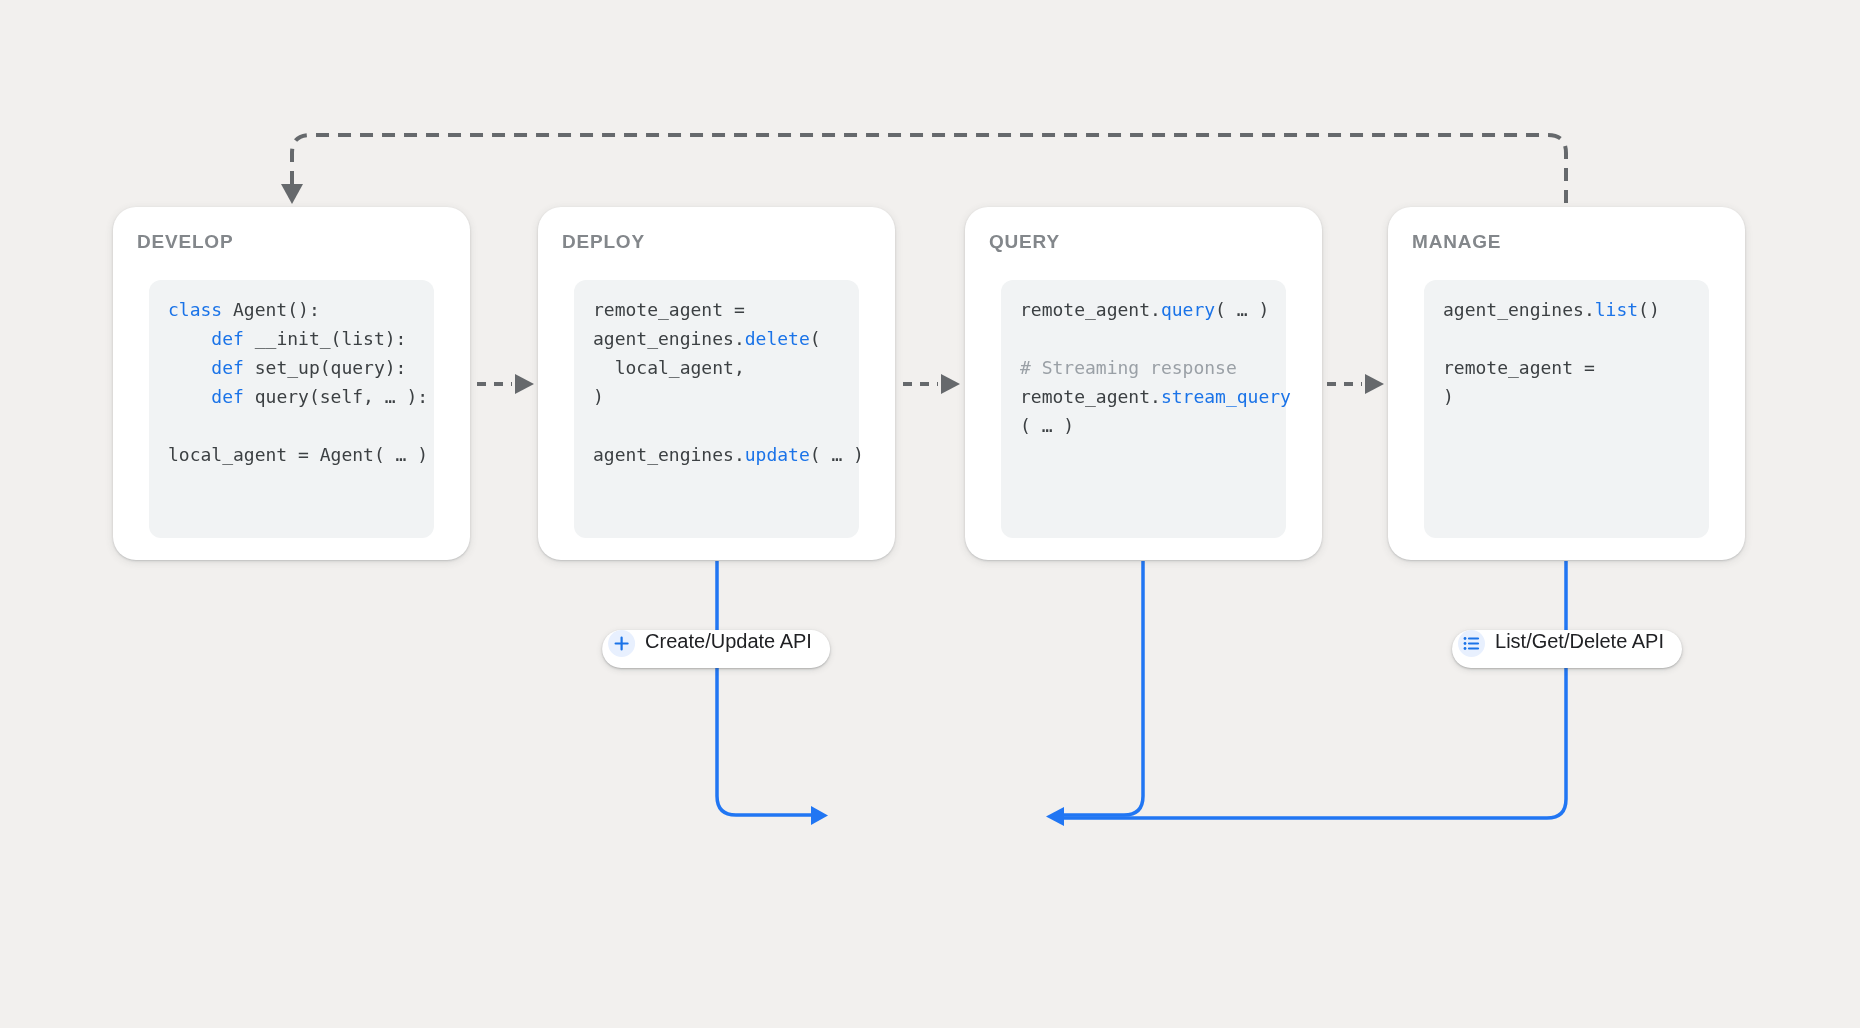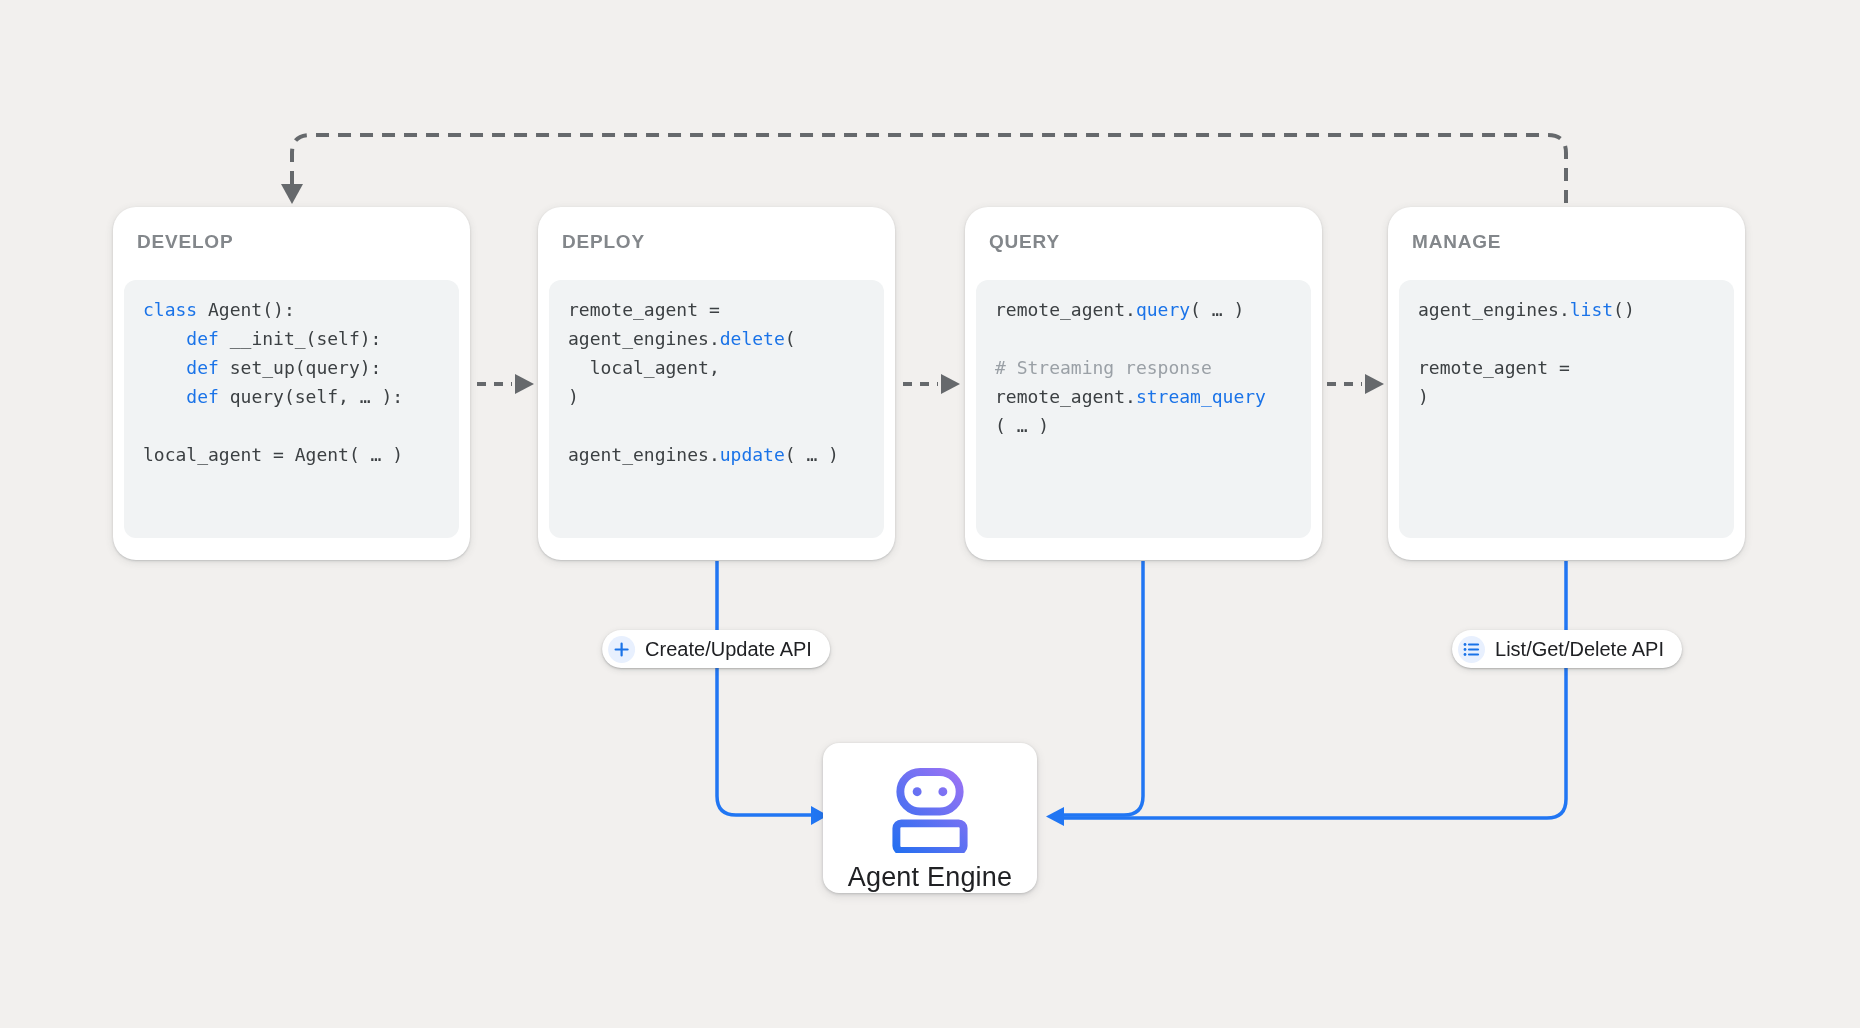--- a/index.html
+++ b/index.html
@@ -10,28 +10,28 @@
   .dash-loop{stroke:var(--gray-arrow);stroke-width:4;stroke-dasharray:13 9;fill:none;}
   .dash-step{stroke:var(--gray-arrow);stroke-width:4;stroke-dasharray:9 8;fill:none;}
   .gray-head{fill:var(--gray-arrow);}
   .blue-wire{stroke:var(--blue-line);stroke-width:3.5;fill:none;}
   .blue-head{fill:var(--blue-line);}
 
   .card{position:absolute;top:207px;width:357px;height:353px;background:var(--card);border-radius:23px;
         box-shadow:0 1px 2px rgba(60,64,67,.22),0 2px 8px rgba(60,64,67,.12);z-index:2;box-sizing:border-box;
         padding-top:24px;}
   .card-title{margin:0 24px 27px;font-size:19px;font-weight:700;letter-spacing:.8px;color:var(--heading);line-height:22px;}
-  .code{margin:0 11px;height:258px;background:var(--code-bg);border-radius:12px;padding:15px 19px;box-sizing:border-box;
+  .code{margin:0 36px;height:258px;background:var(--code-bg);border-radius:12px;padding:15px 19px;box-sizing:border-box;
         font-family:"DejaVu Sans Mono",monospace;font-size:18px;line-height:29px;color:var(--code-text);}
   .code-line{white-space:pre;}
   .kw{color:var(--keyword);}
   .comment{color:var(--comment);}
 
   .badge{position:absolute;top:630px;transform:translateX(-50%);height:38px;background:var(--card);border-radius:999px;
-         display:flex;align-items:center;gap:10px;padding:0 18px 0 6px;box-shadow:0 1px 2px rgba(60,64,67,.3),0 2px 6px rgba(60,64,67,.15);
+         display:flex;gap:10px;padding:0 18px 0 6px;box-shadow:0 1px 2px rgba(60,64,67,.3),0 2px 6px rgba(60,64,67,.15);
          z-index:3;}
   .badge-icon{width:27px;height:27px;border-radius:50%;background:var(--badge-icon-bg);display:flex;align-items:center;justify-content:center;flex:0 0 auto;}
   .badge-icon svg{display:block;}
   .badge-label{font-size:20px;color:var(--text-dark);font-weight:500;white-space:nowrap;}
   .b-stroke{stroke:var(--badge-icon);fill:none;stroke-width:2.2;stroke-linecap:round;stroke-linejoin:round;}
   .b-fill{fill:var(--badge-icon);}
 
   .engine{position:absolute;left:823px;top:743px;width:214px;height:150px;background:var(--card);border-radius:16px;
           box-shadow:0 1px 3px rgba(60,64,67,.25),0 3px 10px rgba(60,64,67,.13);z-index:3;
           display:flex;flex-direction:column;align-items:center;justify-content:flex-start;padding-top:23px;box-sizing:border-box;}
@@ -63,21 +63,21 @@
     <polygon class="blue-head" points="811,806 811,825 828,815.5"></polygon>
     <path class="blue-wire" d="M 1143 561 L 1143 796 Q 1143 815 1124 815 L 1064 815"></path>
     <path class="blue-wire" d="M 1566 561 L 1566 799 Q 1566 818 1547 818 L 1064 818"></path>
     <polygon class="blue-head" points="1064,807 1064,826 1046,816.5"></polygon>
   </svg>
 
   <div class="card" style="left:113px">
     <div class="card-title">DEVELOP</div>
     <div class="code">
         <div class="code-line"><span class="kw">class</span><span> Agent():</span></div>
-        <div class="code-line"><span>    </span><span class="kw">def</span><span> __init_(self):</span></div>
+        <div class="code-line"><span>    </span><span class="kw">def</span><span> __init_(list):</span></div>
         <div class="code-line"><span>    </span><span class="kw">def</span><span> set_up(query):</span></div>
         <div class="code-line"><span>    </span><span class="kw">def</span><span> query(self, … ):</span></div>
         <div class="code-line">&nbsp;</div>
         <div class="code-line"><span>local_agent = Agent( … )</span></div>
       </div>
   </div>
   <div class="card" style="left:538px">
     <div class="card-title">DEPLOY</div>
     <div class="code">
         <div class="code-line"><span>remote_agent =</span></div>
@@ -124,29 +124,14 @@
           <path class="b-stroke" d="M6 2.5 H15"></path>
         <circle class="b-fill" cx="2" cy="7.5" r="1.4"></circle>
           <path class="b-stroke" d="M6 7.5 H15"></path>
         <circle class="b-fill" cx="2" cy="12.5" r="1.4"></circle>
           <path class="b-stroke" d="M6 12.5 H15"></path>
       </svg>
     </span>
     <span class="badge-label">List/Get/Delete API</span>
   </div>
 
-  <div class="engine">
-    <svg class="robot" viewBox="0 0 80 88">
-      <defs>
-        <linearGradient id="robotGrad" gradientUnits="userSpaceOnUse" x1="0" y1="88" x2="80" y2="0">
-          <stop class="stop-blue" offset="0"></stop>
-          <stop class="stop-purple" offset="1"></stop>
-        </linearGradient>
-      </defs>
-      <rect class="outline" x="10" y="6" width="60" height="40" rx="20"></rect>
-      <circle class="eye" cx="27" cy="26" r="4.5"></circle>
-      <circle class="eye" cx="53" cy="26" r="4.5"></circle>
-      <rect class="outline" x="6" y="58" width="68" height="28" rx="5"></rect>
-    </svg>
-    <div class="engine-label">Agent Engine</div>
-  </div>
 
 </div>
 
 </body></html>

